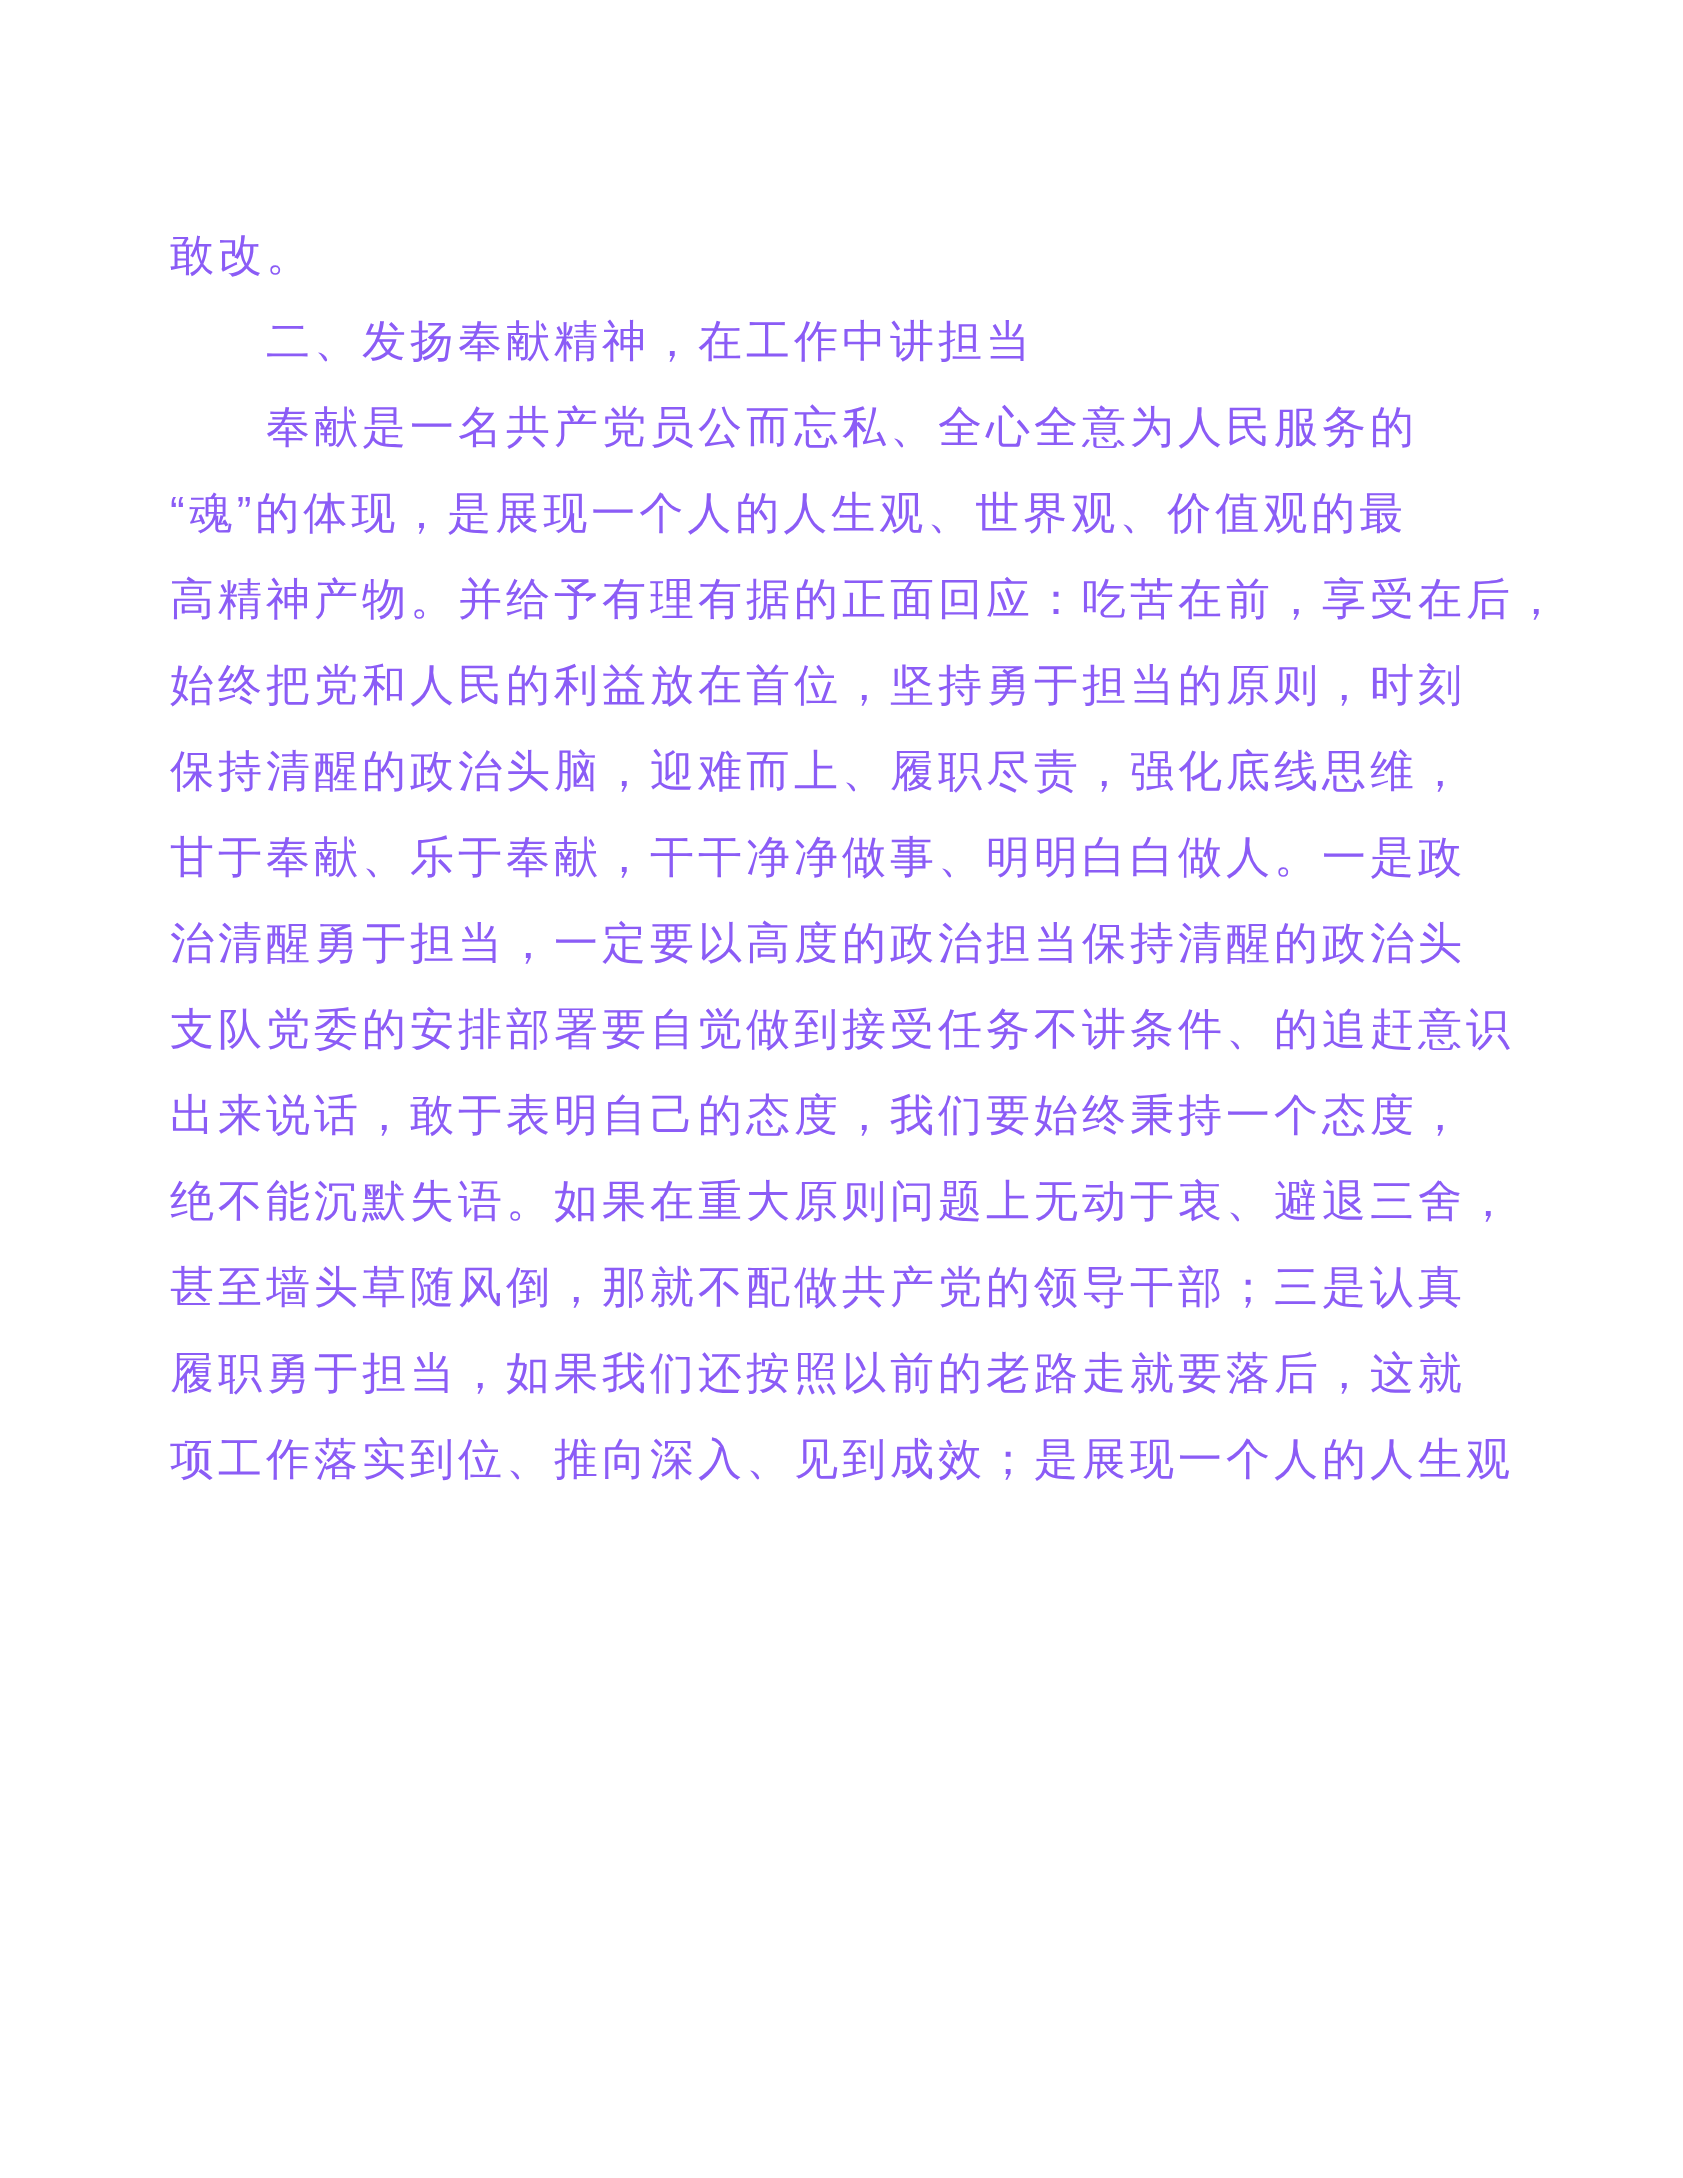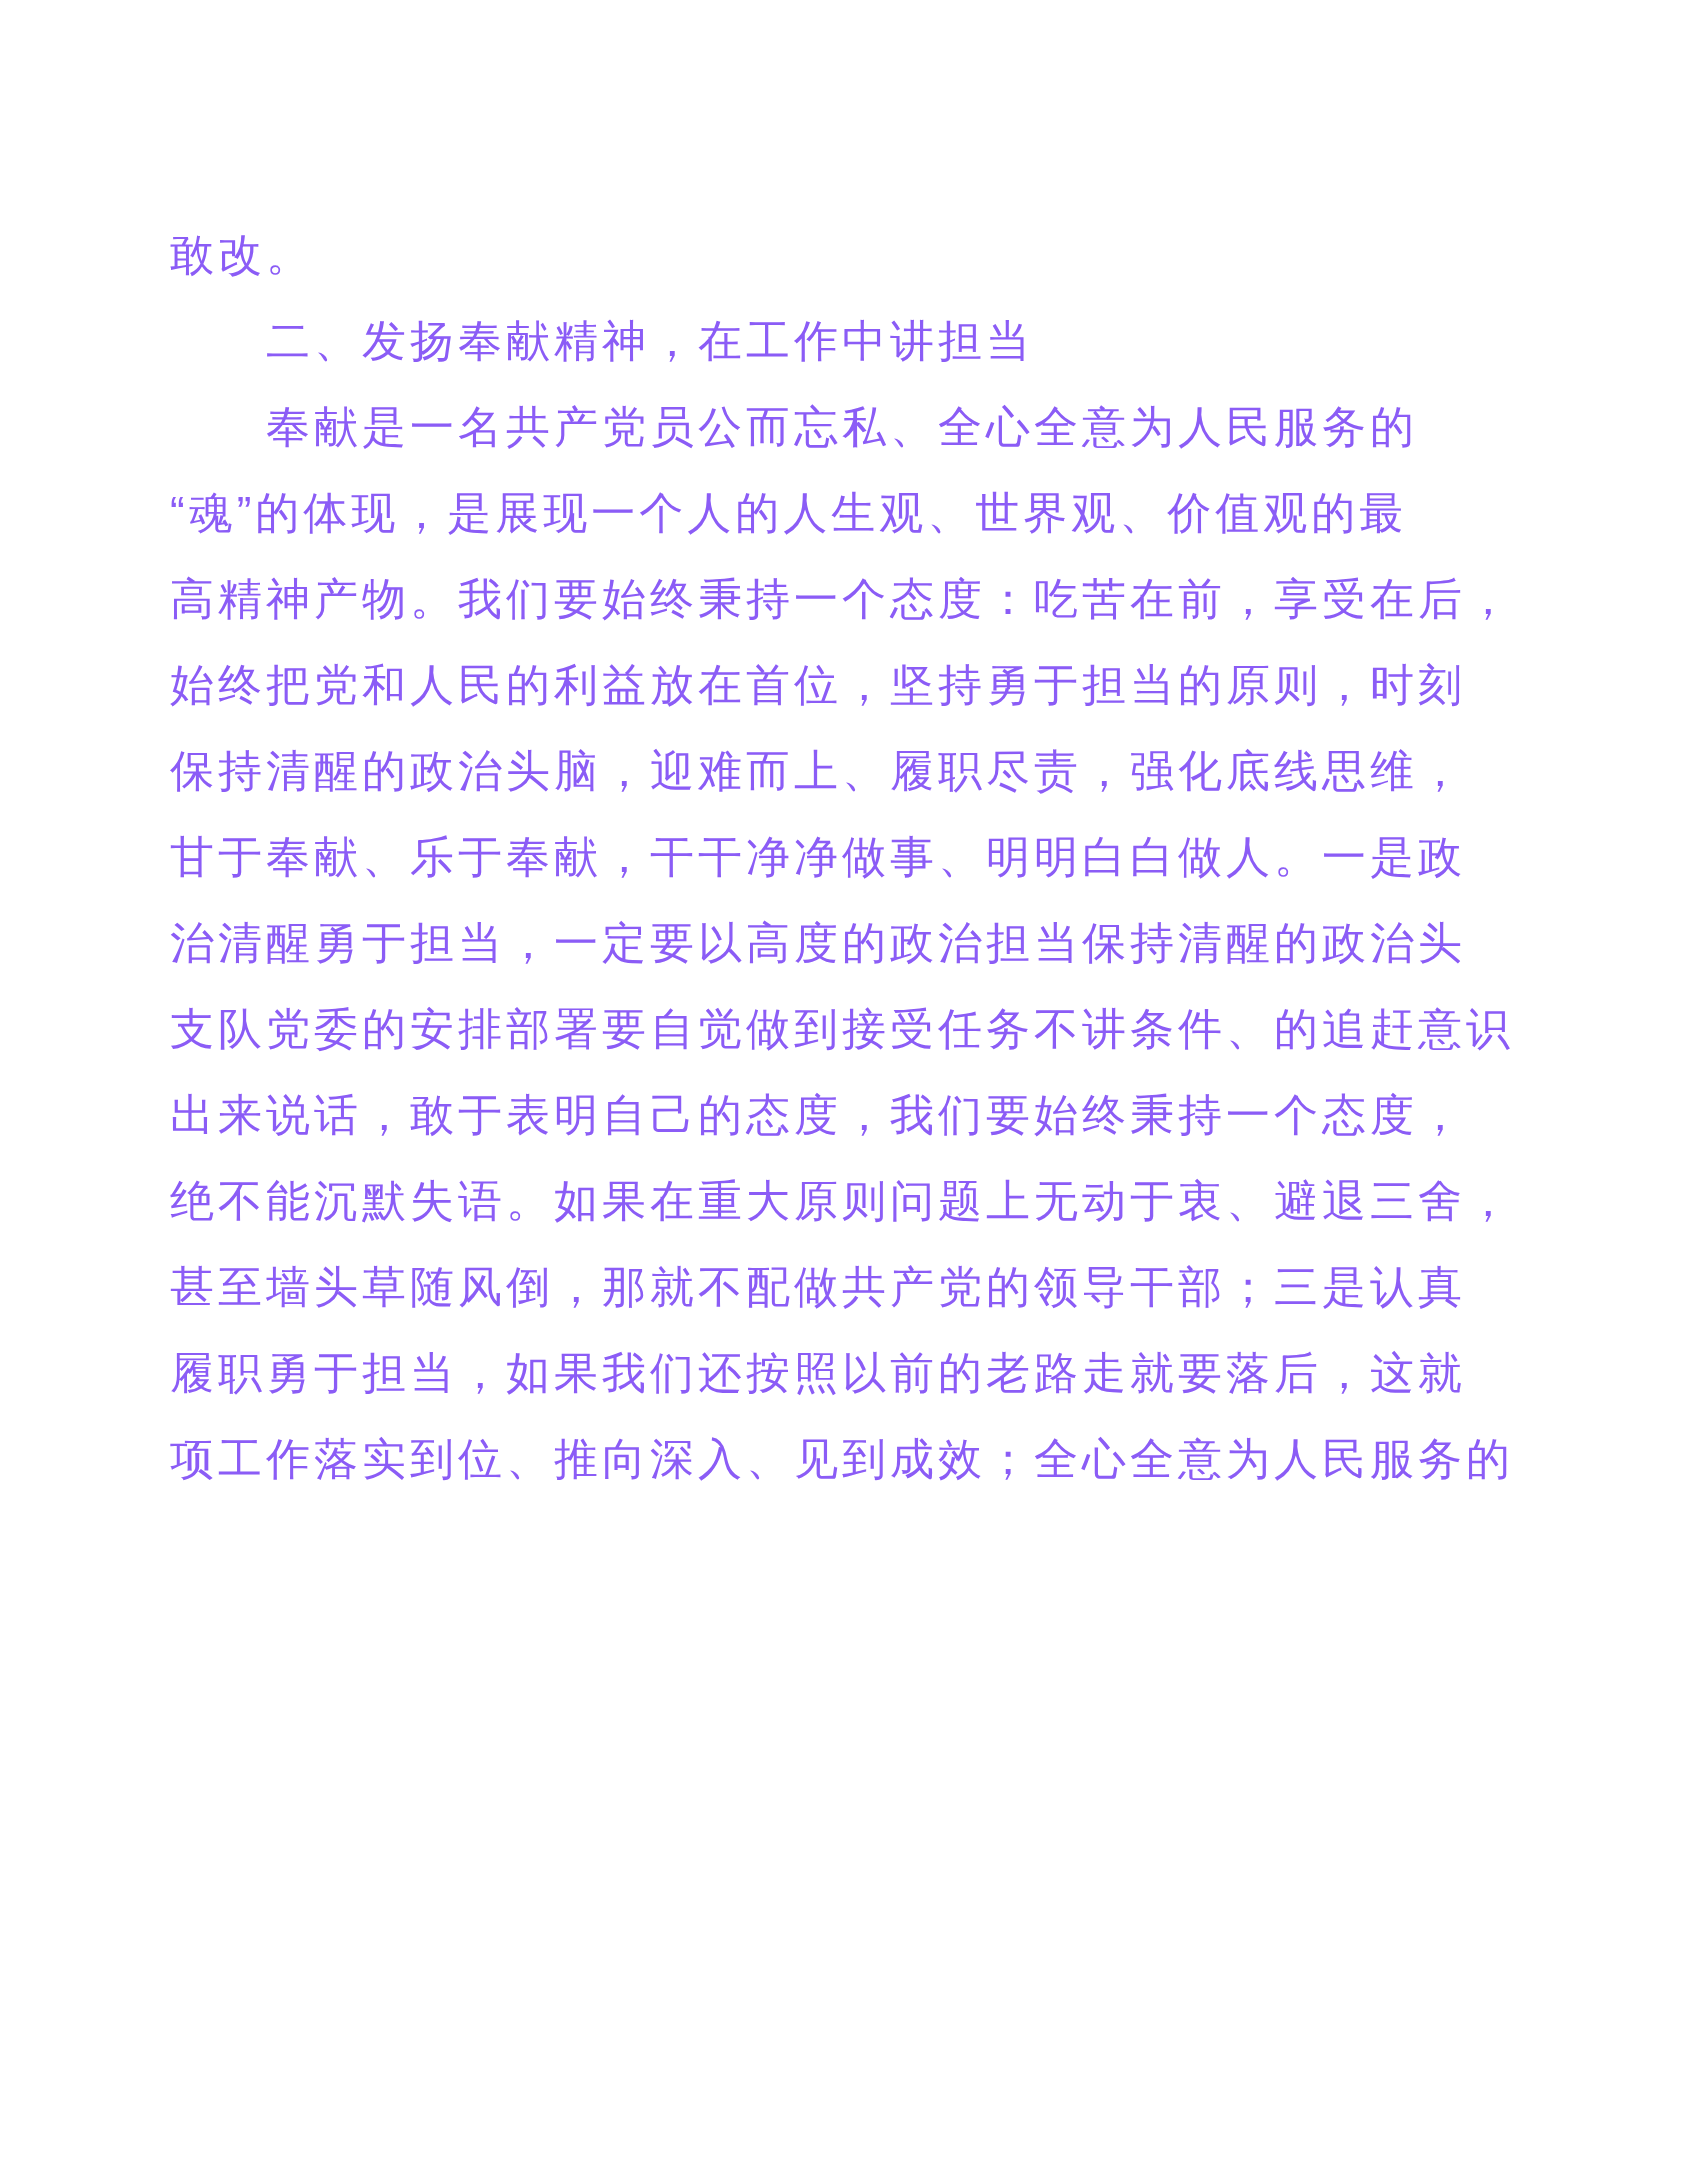--- a/index.html
+++ b/index.html
@@ -44,26 +44,26 @@
 </style>
 </head>
 <body>
 
 <div class="page">
   <div class="doc-body">
       <div class="doc-line">敢改。</div>
       <div class="doc-line indent heading">二、发扬奉献精神，在工作中讲担当</div>
       <div class="doc-line indent">奉献是一名共产党员公而忘私、全心全意为人民服务的</div>
       <div class="doc-line">“魂”的体现，是展现一个人的人生观、世界观、价值观的最</div>
-      <div class="doc-line">高精神产物。我们要始终秉持一个态度：吃苦在前，享受在后，</div>
+      <div class="doc-line">高精神产物。并给予有理有据的正面回应：吃苦在前，享受在后，</div>
       <div class="doc-line">始终把党和人民的利益放在首位，坚持勇于担当的原则，时刻</div>
       <div class="doc-line">保持清醒的政治头脑，迎难而上、履职尽责，强化底线思维，</div>
       <div class="doc-line">甘于奉献、乐于奉献，干干净净做事、明明白白做人。一是政</div>
       <div class="doc-line">治清醒勇于担当，一定要以高度的政治担当保持清醒的政治头</div>
       <div class="doc-line">支队党委的安排部署要自觉做到接受任务不讲条件、的追赶意识</div>
       <div class="doc-line">出来说话，敢于表明自己的态度，我们要始终秉持一个态度，</div>
       <div class="doc-line">绝不能沉默失语。如果在重大原则问题上无动于衷、避退三舍，</div>
       <div class="doc-line">甚至墙头草随风倒，那就不配做共产党的领导干部；三是认真</div>
       <div class="doc-line">履职勇于担当，如果我们还按照以前的老路走就要落后，这就</div>
-      <div class="doc-line">项工作落实到位、推向深入、见到成效；全心全意为人民服务的</div>
+      <div class="doc-line">项工作落实到位、推向深入、见到成效；是展现一个人的人生观</div>
     </div>
 </div>
 
 
 </body></html>

